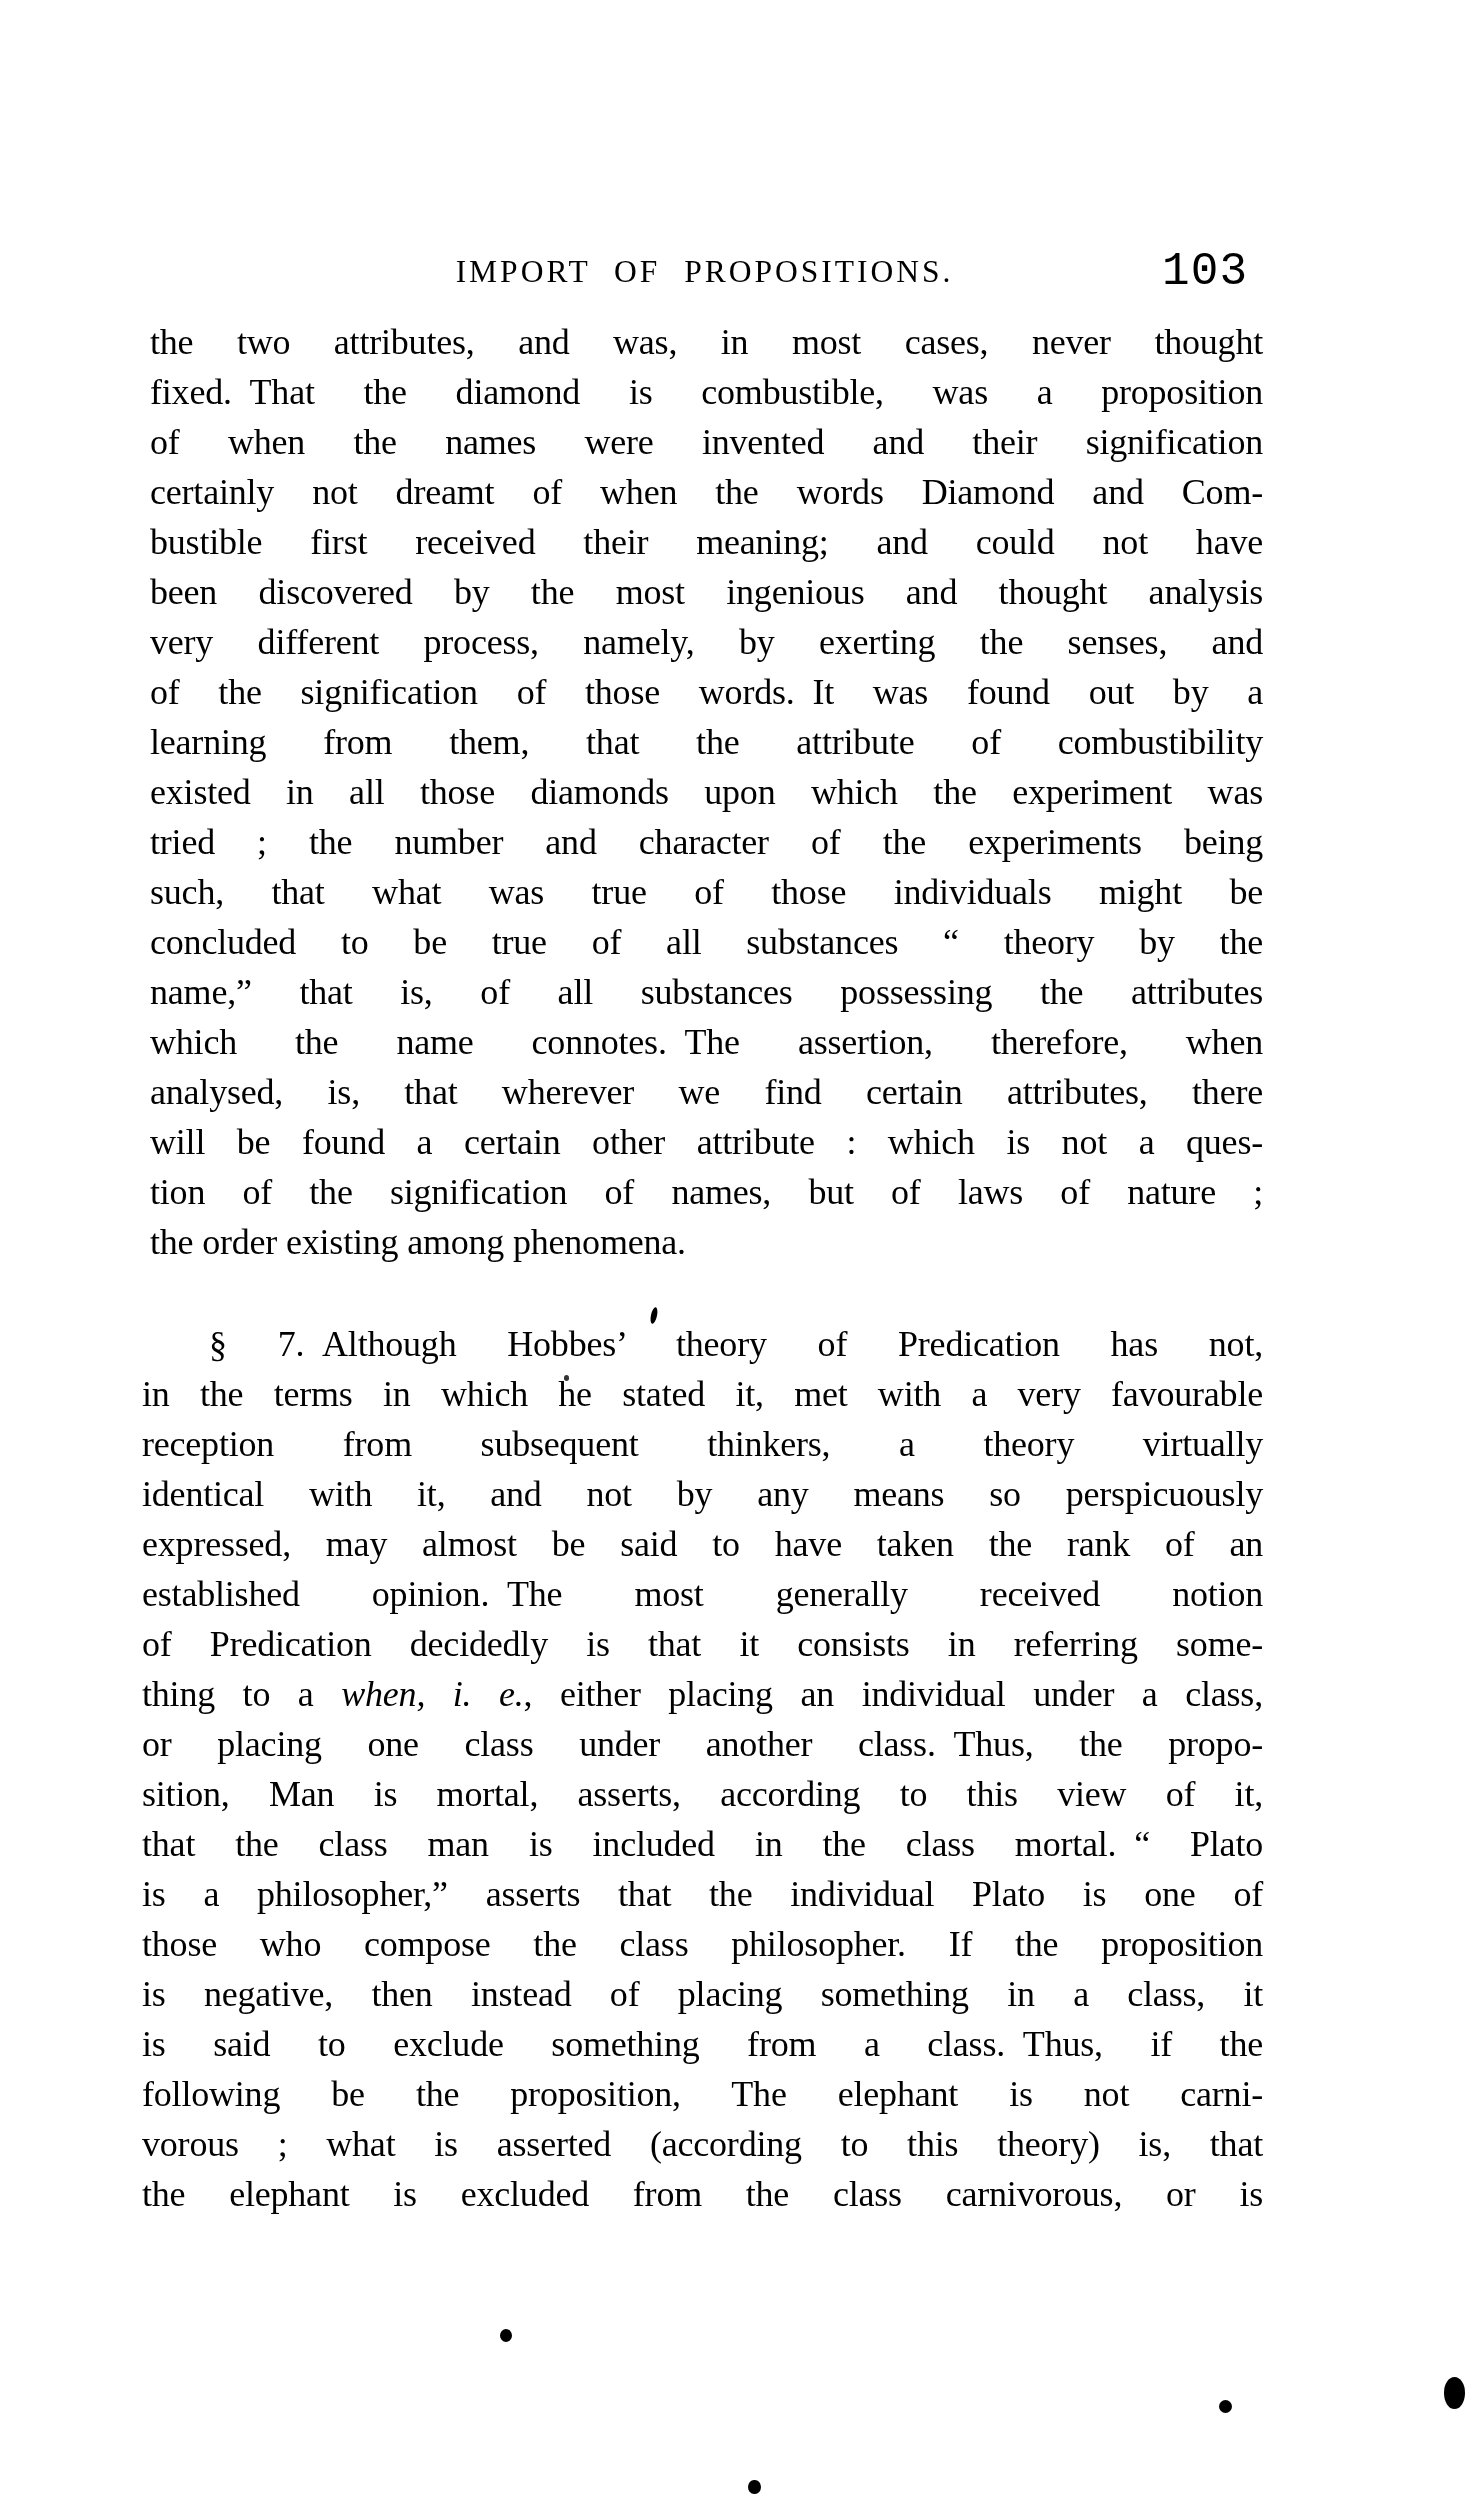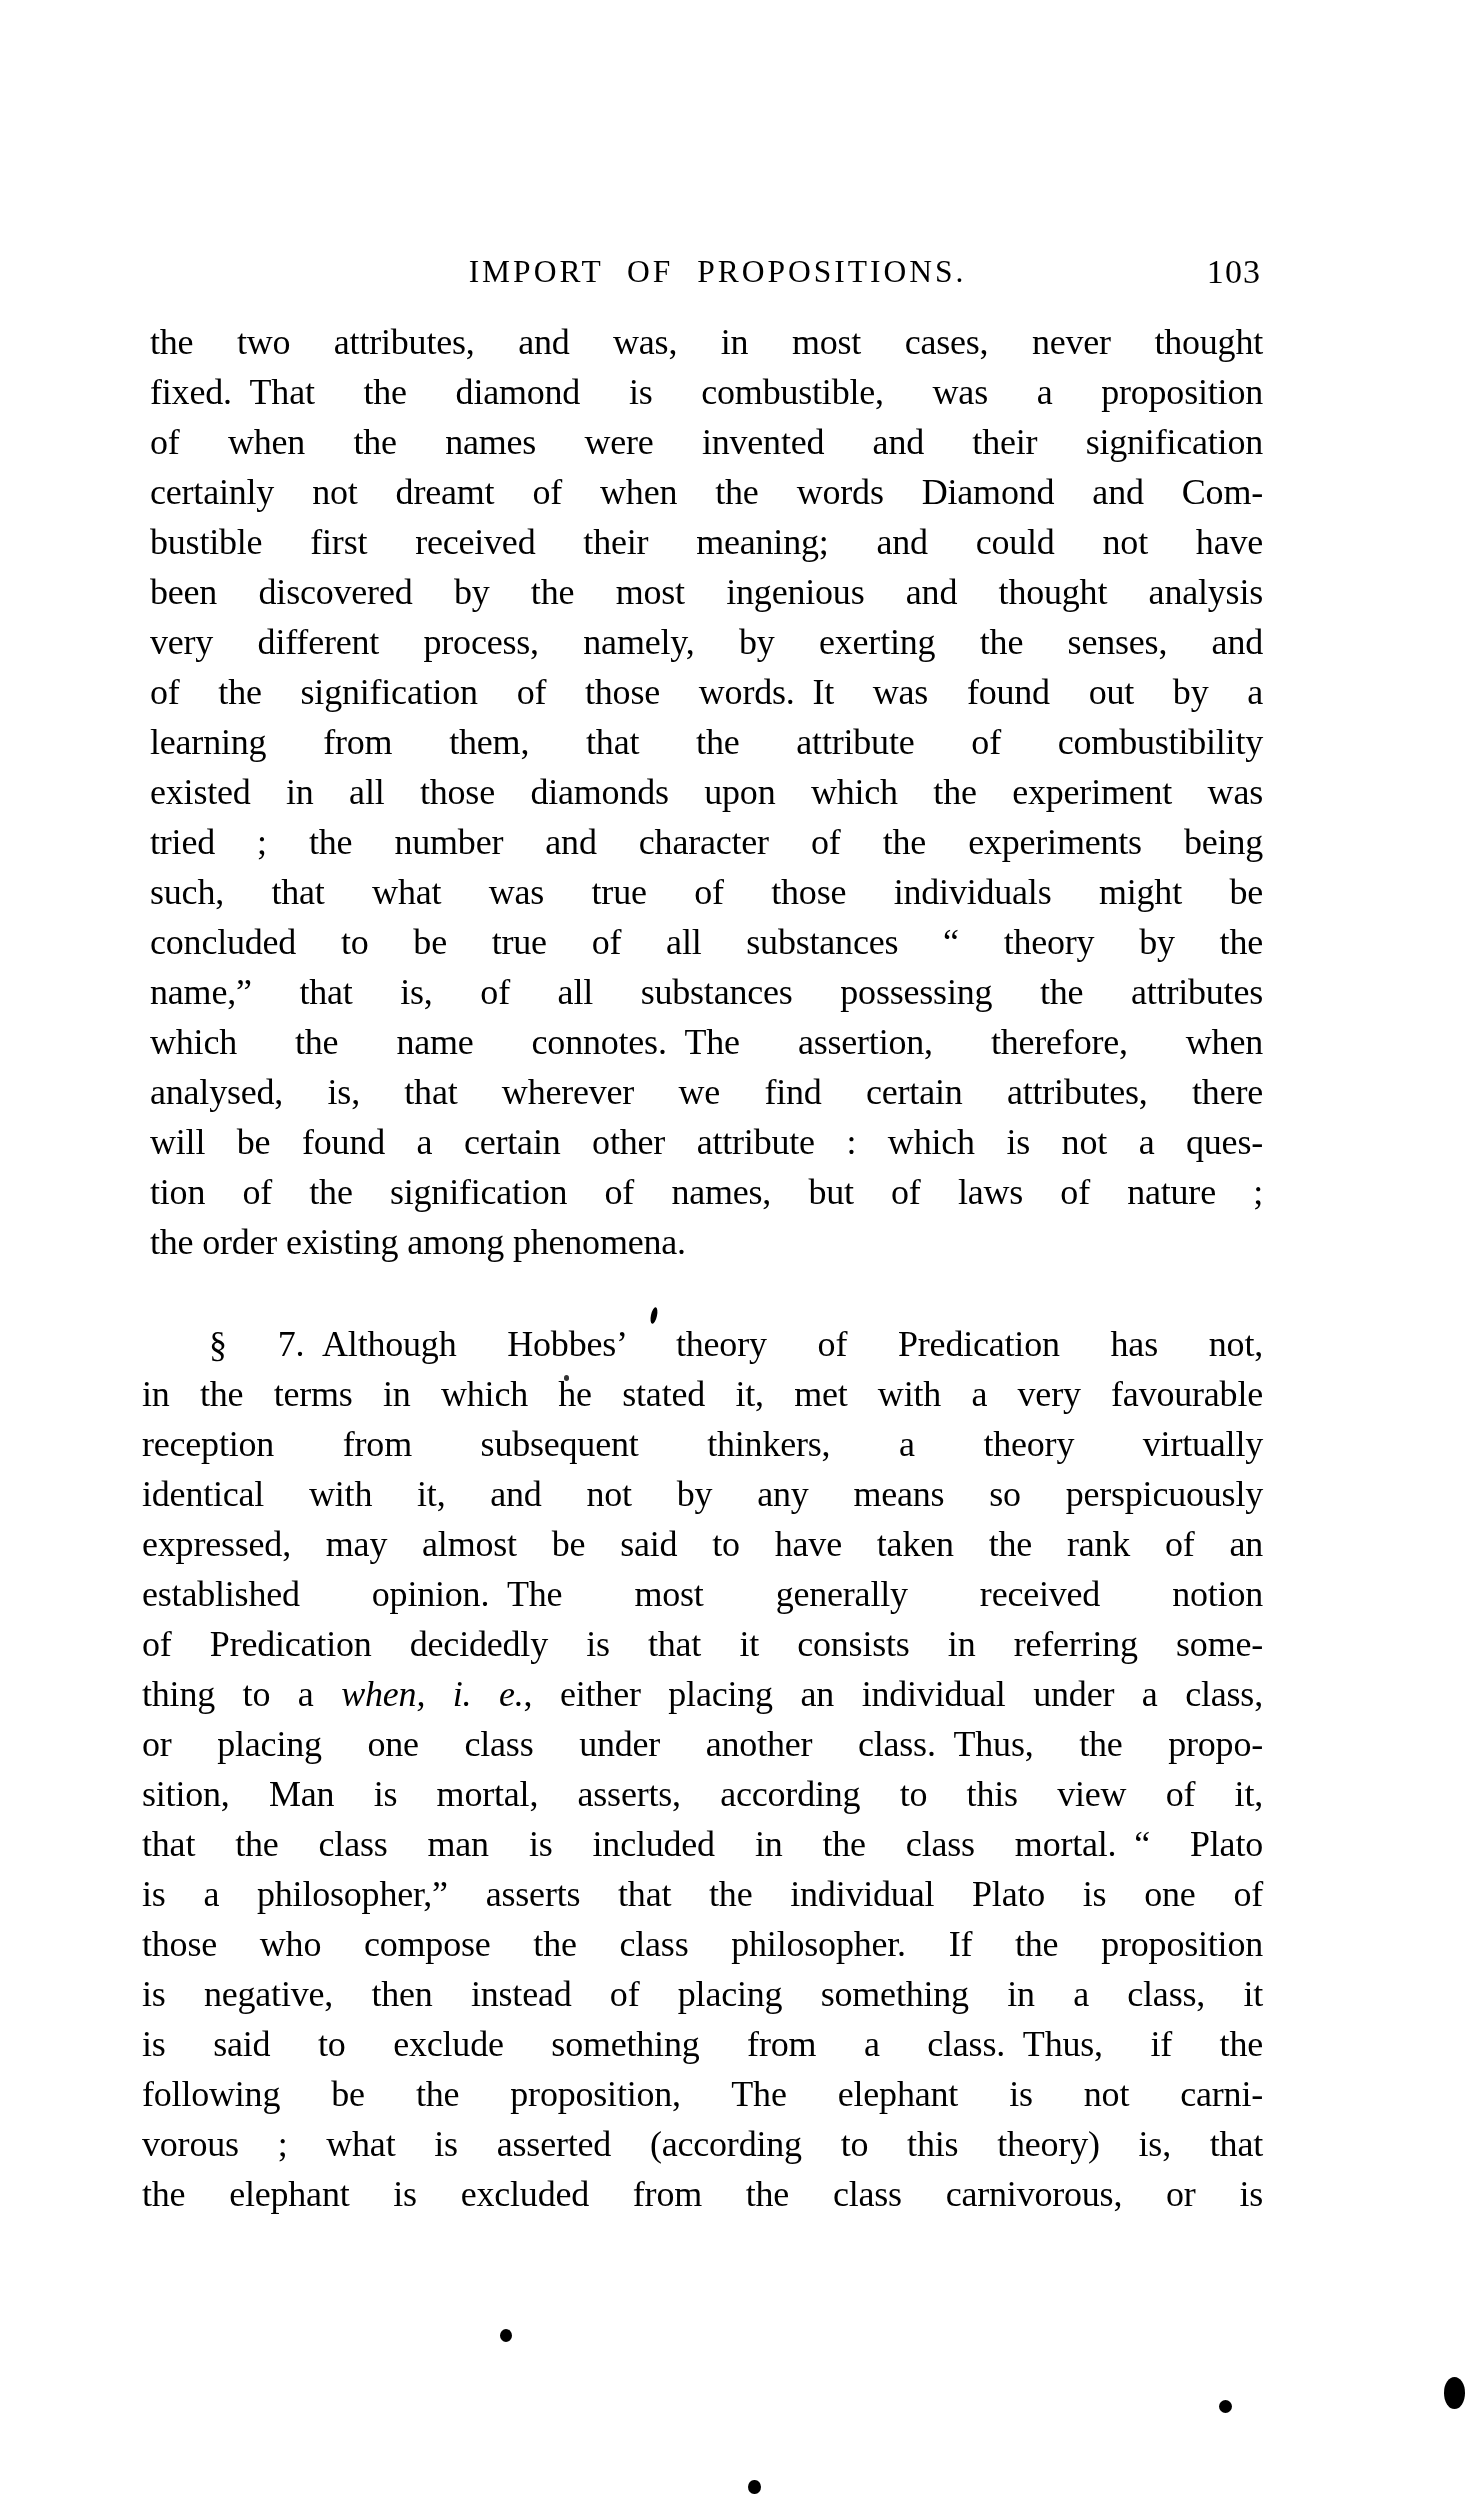--- a/index.html
+++ b/index.html
@@ -12,41 +12,42 @@
     width: 1479px;
     height: 2512px;
     background: #ffffff;
     overflow: hidden;
     color: #000000;
     font-family: "Liberation Serif", "DejaVu Serif", serif;
   }
   
   .running-header {
     position: absolute;
-    left: 157px;
+    left: 144px;
     top: 251px;
     width: 1121px;
     height: 42px;
   }
   .header-title {
     display: block;
     text-align: center;
     font-size: 31.5px;
     line-height: 42px;
     letter-spacing: 3px;
     word-spacing: 13px;
     font-weight: 400;
   }
   .page-number {
     position: absolute;
     right: 16.7px;
     top: 0;
-    font-size: 34px;
+    font-size: 46px;
     line-height: 42px;
     letter-spacing: 1.2px;
+    font-family: Liberation Mono, monospace;
   }
   
   .text-block {
     position: absolute;
     left: 142px;
     top: 0;
     width: 1121px;
   }
   .paragraph { margin: 0; }
   .paragraph-1 { margin-top: 317px; margin-left: 8px; }

